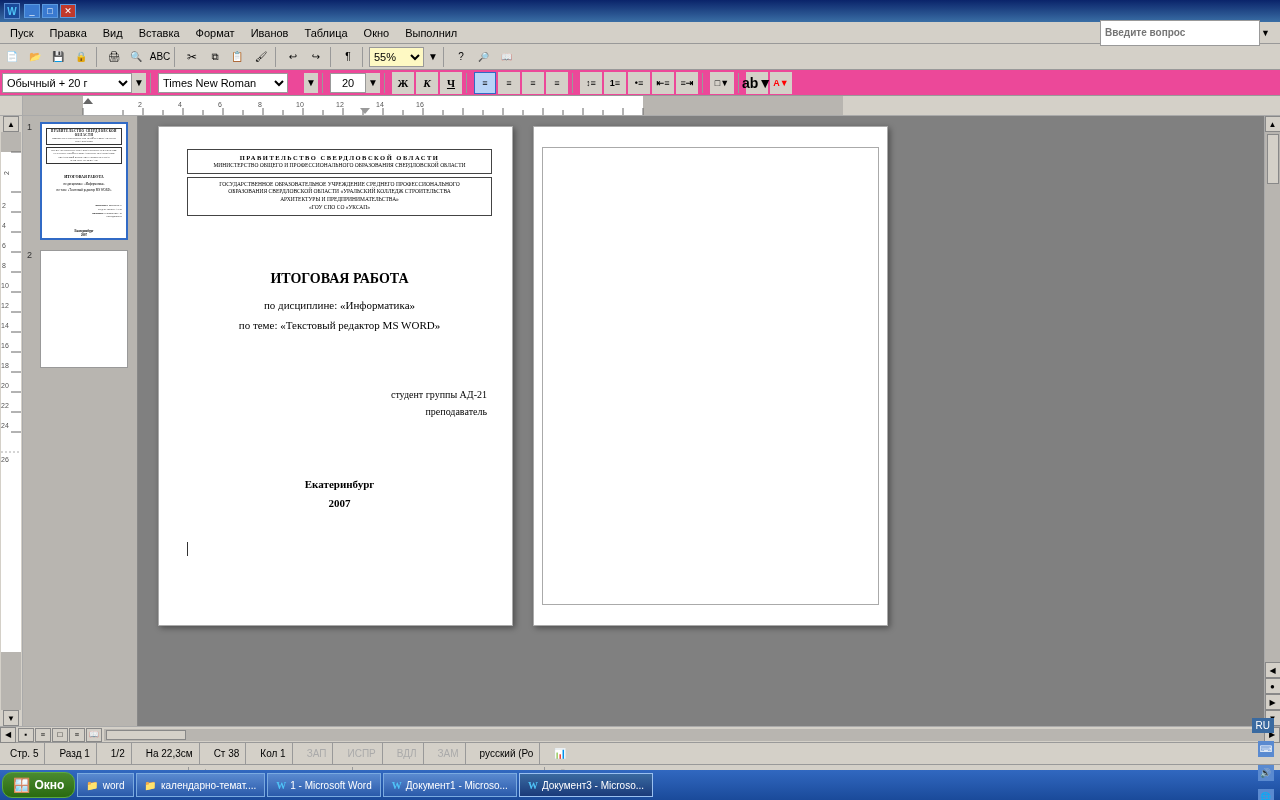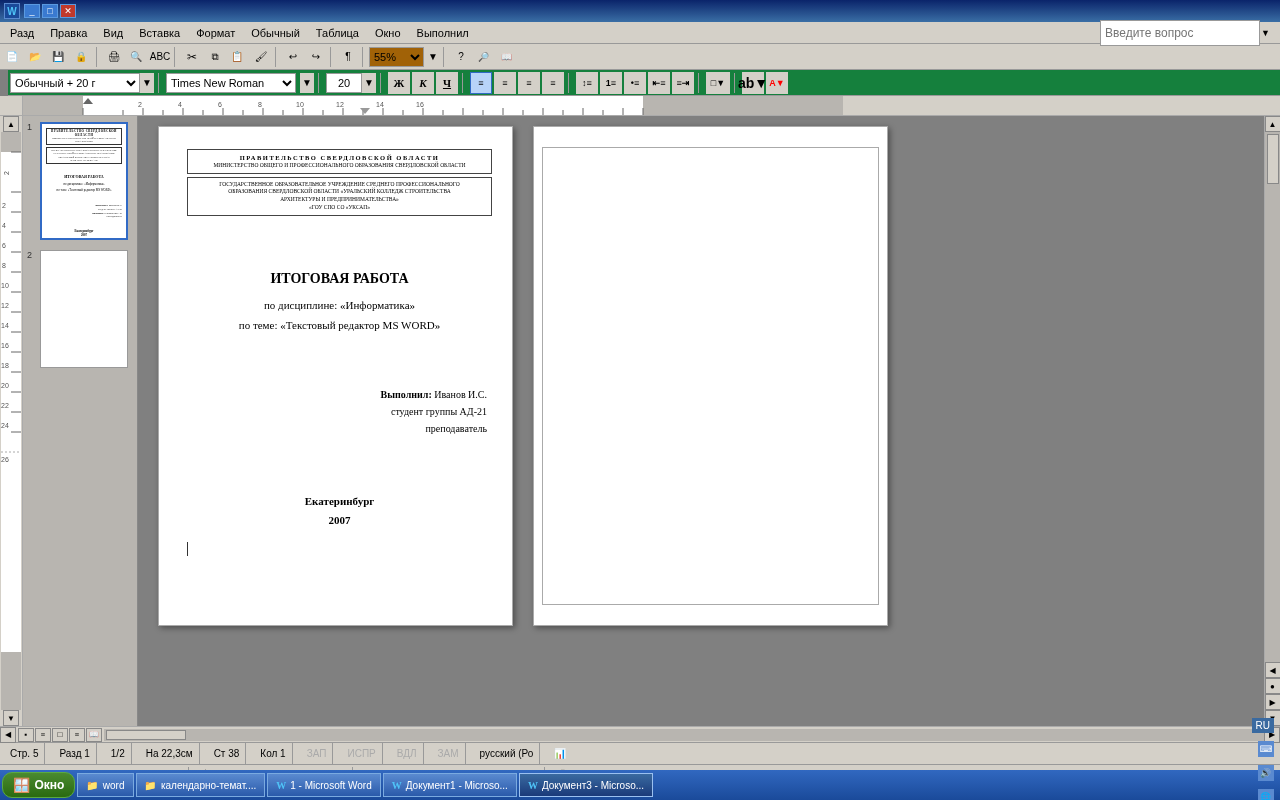--- a/index.html
+++ b/index.html
@@ -43,21 +43,21 @@
       height: 26px;
       display: flex;
       align-items: center;
       padding: 0 2px;
       border-bottom: 1px solid #999;
       gap: 1px;
     }
     .tb-btn { width: 22px; height: 22px; background: #d4d0c8; border: 1px solid transparent; font-size: 10px; cursor: pointer; display: flex; align-items: center; justify-content: center; }
     .tb-sep { width: 4px; height: 20px; border-left: 1px solid #999; margin: 0 2px; }
     .tb-zoom { display: flex; align-items: center; gap: 2px; font-size: 11px; font-family: Arial, sans-serif; }
-    .tb-zoom select, .tb-zoom input { height: 20px; font-size: 11px; border: 1px solid #999; background: #a16207; }
+    .tb-zoom select, .tb-zoom input { height: 20px; font-size: 11px; border: 1px solid #999; background: #fef9c3; }
 
     
     #toolbar2 {
       background: #d4d0c8;
       height: 26px;
       display: flex;
       align-items: center;
       padding: 0 2px;
       border-bottom: 1px solid #999;
       gap: 1px;
@@ -175,31 +175,31 @@
     <span style="color:#4fc3f7;font-weight:bold;font-size:10px;">W</span>
   </div>
   <div id="titlebar-controls">
     <div class="titlebar-btn">_</div>
     <div class="titlebar-btn">□</div>
     <div class="titlebar-btn close">✕</div>
   </div>
 </div>
 
 <div id="menubar">
-  <span class="menu-item">Разд</span>
+  <span class="menu-item">Пуск</span>
   <span class="menu-item">Правка</span>
   <span class="menu-item">Вид</span>
   <span class="menu-item">Вставка</span>
   <span class="menu-item">Формат</span>
-  <span class="menu-item">Обычный</span>
+  <span class="menu-item">Иванов</span>
   <span class="menu-item">Таблица</span>
   <span class="menu-item">Окно</span>
   <span class="menu-item">Выполнил</span>
   <div id="help-search" style="margin-left:auto;display:flex;align-items:center;">
-    <input type="text" style="width: 160px; height: 18px; font-size: 12px; border: 1px solid rgb(153, 153, 153); padding: 12px 4px;" placeholder="Введите вопрос">
+    <input type="text" style="width: 160px; height: 18px; font-size: 10px; border: 1px solid rgb(153, 153, 153); padding: 12px 4px; font-weight: bold;" placeholder="Введите вопрос">
     <button class="draw-btn" style="height:18px;width:18px;padding:0;font-size:9px;">▼</button>
   </div>
 </div>
 
 <div id="toolbar1">
   <button class="tb-btn" title="New">📄</button>
   <button class="tb-btn" title="Open">📂</button>
   <button class="tb-btn" title="Save">💾</button>
   <button class="tb-btn">🔒</button>
   <div class="tb-sep"></div>
@@ -224,29 +224,29 @@
       <option>100%</option>
     </select>
     <button class="tb-btn" style="width:14px;">▼</button>
   </div>
   <div class="tb-sep"></div>
   <button class="tb-btn">?</button>
   <button class="tb-btn" style="font-size:9px;">🔎</button>
   <button class="tb-btn" style="font-size:9px;">📖</button>
 </div>
 
-<div id="toolbar2" style="background:#15803d;height:26px;display:flex;align-items:center;padding:0 2px;border-bottom:1px solid #999;gap:2px;margin-left:8px;">
+<div id="toolbar2" style="background:#ec4899;height:26px;display:flex;align-items:center;padding:0 2px;border-bottom:1px solid #999;gap:2px;">
   <div style="display:flex;align-items:center;gap:0;">
     <select class="fmt-select" style="width:130px;">
       <option>Обычный + 20 г</option>
     </select>
     <button class="tb-btn" style="width:14px;height:20px;">▼</button>
   </div>
   <div class="tb-sep"></div>
-  <div style="display:flex;align-items:center;gap:4px;">
+  <div style="display:flex;align-items:center;gap:16px;">
     <select class="fmt-select" style="width:130px;" title="Times New Roman">
       <option>Times New Roman</option>
     </select>
     <button class="tb-btn" style="width:14px;height:20px;">▼</button>
   </div>
   <div class="tb-sep"></div>
   <div style="display:flex;align-items:center;gap:0;">
     <input type="text" class="fmt-size" value="20" style="width: 36px;">
     <button class="tb-btn" style="width:14px;height:20px;">▼</button>
   </div>
@@ -430,21 +430,20 @@
         <div>«ГОУ СПО СО «УКСАП»</div>
       </div>
 
       <div style="font-size:14px;font-weight:bold;text-align:center;margin-top:55px;margin-bottom:12px;font-family:'Times New Roman',serif;">ИТОГОВАЯ РАБОТА</div>
 
       <div style="font-size:11px;text-align:center;margin-bottom:8px;font-family:'Times New Roman',serif;">по дисциплине: «Информатика»</div>
 
       <div style="font-size:11px;text-align:center;margin-bottom:0;font-family:'Times New Roman',serif;">по теме: «Текстовый редактор MS WORD»</div>
 
       <div style="margin-top:55px;text-align:right;font-size:10px;line-height:1.7;font-family:'Times New Roman',serif;padding-right:5px;">
-        <div><span style="font-weight:bold;">Выполнил:</span> <span>Иванов И.С.</span></div>
         <div>студент группы АД-21</div>
         <div>преподаватель</div>
       </div>
 
       <div style="position:absolute;left:28px;top:415px;width:1px;height:14px;background:#333;"></div>
 
       <div style="text-align:center;margin-top:55px;font-size:11px;font-weight:bold;line-height:1.8;font-family:'Times New Roman',serif;">
         <div>Екатеринбург</div>
         <div>2007</div>
       </div>

